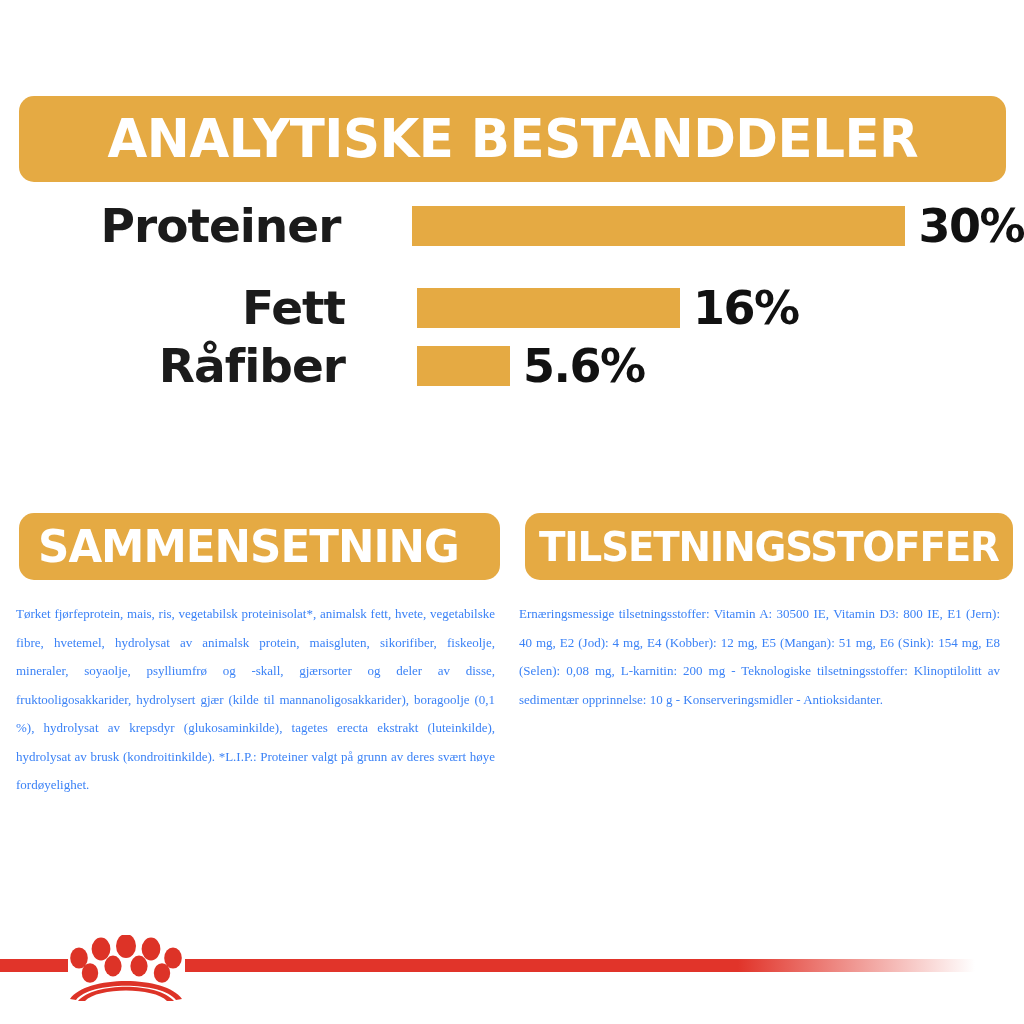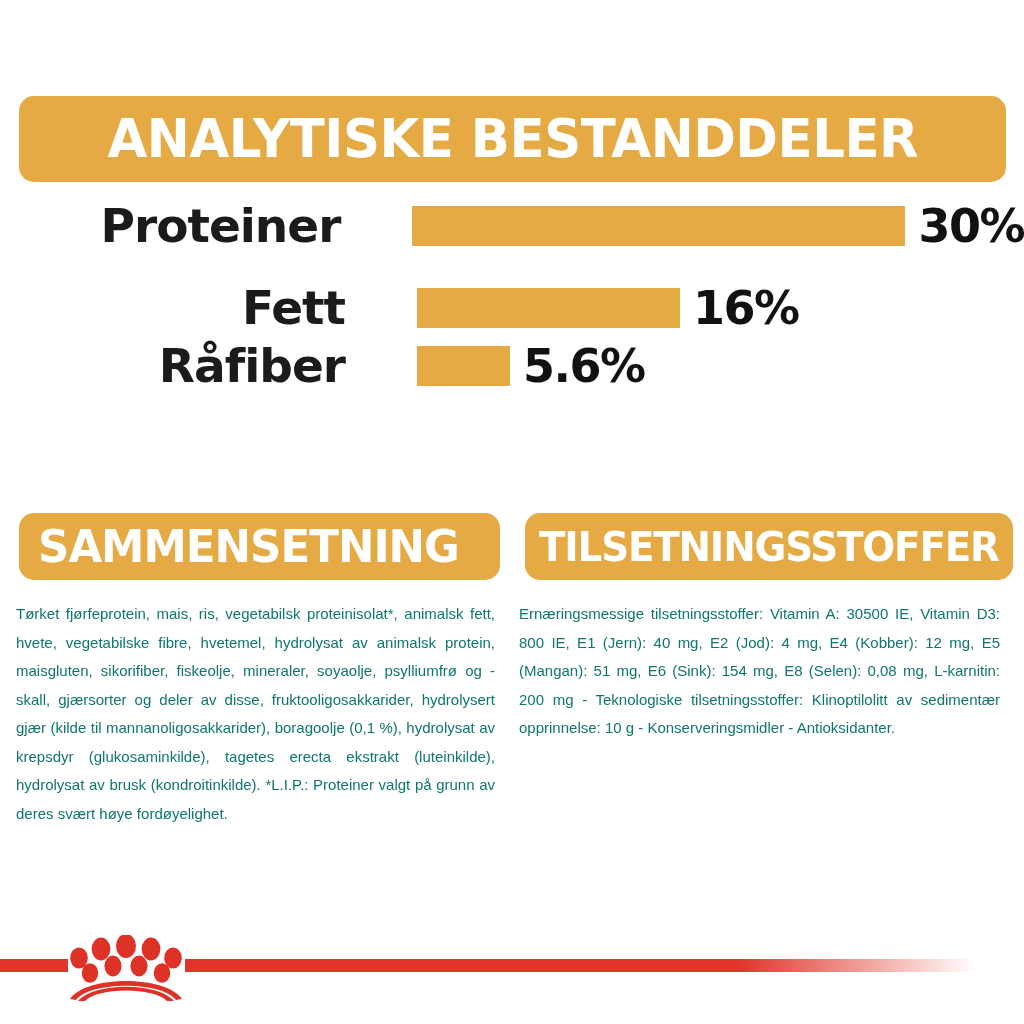--- a/index.html
+++ b/index.html
@@ -135,25 +135,25 @@
     line-height: 48px;
     font-weight: bold;
     color: #111111;
     letter-spacing: -1.5px;
     white-space: nowrap;
   }
 
   
   .body-col {
     position: absolute;
-    font-size: 15px;
+    font-size: 13px;
     line-height: 28.5px;
-    color: #0f766e;
+    color: #3b82f6;
     text-align: justify;
-    font-family: Liberation Sans, sans-serif;
+    font-family: Liberation Serif, serif;
   }
 
   #text-composition {
     left: 16px;
     top: 600px;
     width: 479px;
   }
 
   #text-additives {
     left: 519px;

